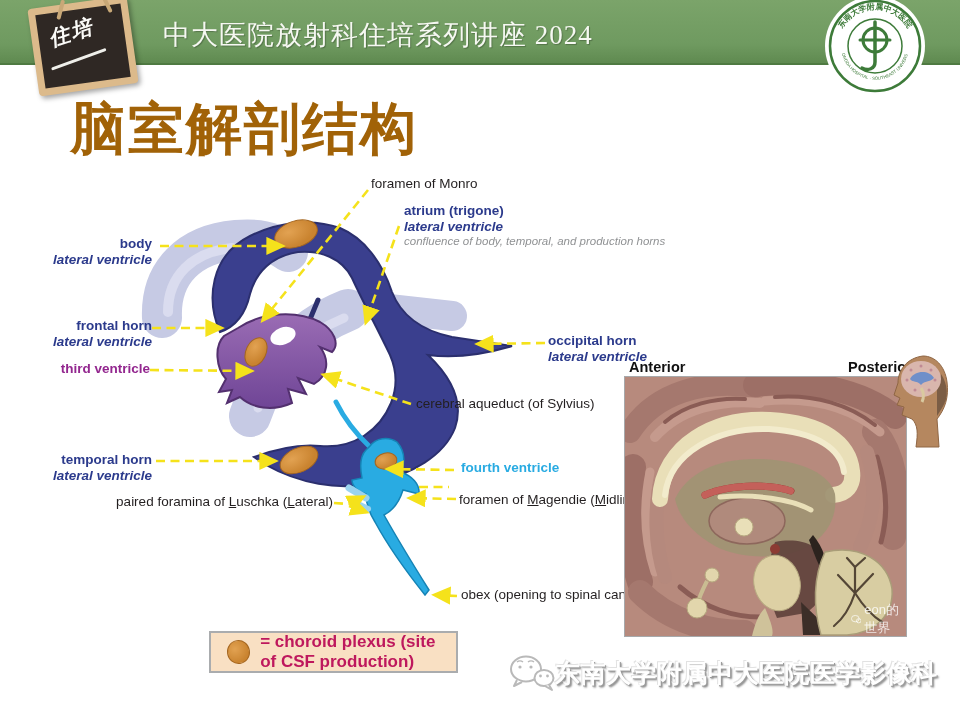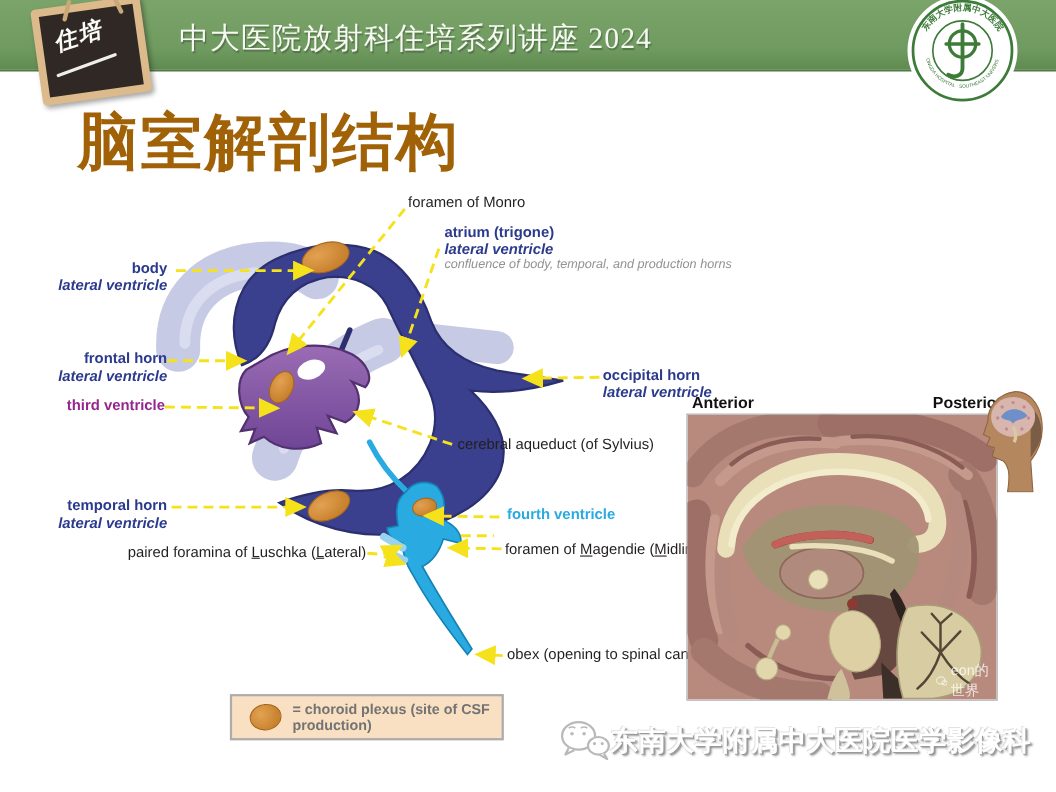--- a/index.html
+++ b/index.html
@@ -40,21 +40,21 @@
   .purpleTx{color:#93278f;font-weight:700;}
   .cyanTx{color:#29abe2;font-weight:700;}
   .u{text-decoration:underline;}
 
   
   .legend{position:absolute;left:209px;top:631px;width:249px;height:42px;background:#f9e0c3;
         border:2px solid #aaacae;box-sizing:border-box;display:flex;align-items:center;}
   .legend-ellipse{width:36px;height:22px;margin-left:16px;border-radius:50%;
         background:radial-gradient(circle at 35% 35%,#e2a252,#c9832f 70%);
         border:1px solid #a5661f;transform:rotate(-8deg);}
-  .legend-text{margin-left:10px;font-size:13px;color:#737373;font-weight:700;}
+  .legend-text{margin-left:10px;font-size:17px;color:#be185d;font-weight:700;}
 
   
   .brain{position:absolute;left:624px;top:376px;width:281px;height:259px;border:1px solid #a7a9ab;}
   .dir{position:absolute;top:359px;font-size:14.5px;font-weight:700;color:#111;}
   .dir.ant{left:606px;margin-left:23px;}
   .dir.post{left:836px;margin-left:12px;}
   .head-inset{position:absolute;left:891px;top:352px;width:62px;height:96px;}
   .watermark{position:absolute;left:849px;top:601px;display:flex;align-items:center;
         color:rgba(255,255,255,.78);font-size:13px;}
   .watermark svg{margin-right:3px;}

